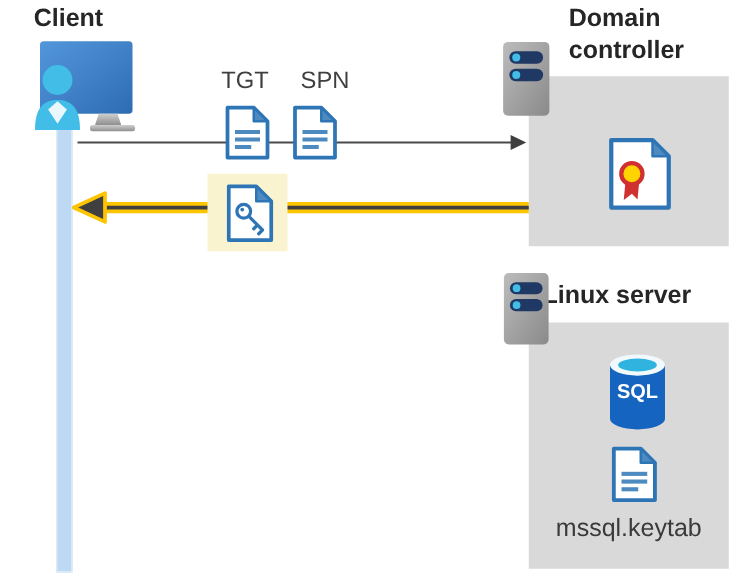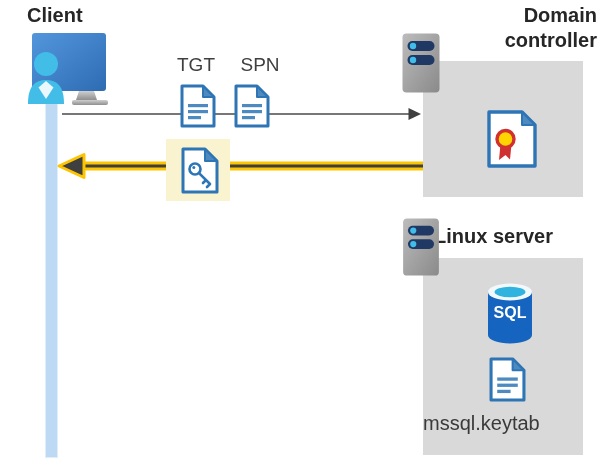--- a/index.html
+++ b/index.html
@@ -15,28 +15,28 @@
   #lifeline{left:45px;top:96px;width:13px;height:362px;background:#bed9f4;border:1px solid #dfeefb;box-sizing:border-box;z-index:0;}
   #arrows{left:0;top:0;z-index:1;}
   #tgt-label{left:174px;top:54px;width:44px;}
   #spn-label{left:236px;top:54px;width:48px;}
   #tgt-doc{left:180px;top:84px;z-index:3;}
   #spn-doc{left:234px;top:84px;z-index:3;}
   #highlight{left:166px;top:139px;width:64px;height:62px;background:#faf3cf;z-index:2;}
   #key-doc{left:181px;top:147px;z-index:3;}
   #dc-box{left:423px;top:61px;width:160px;height:136px;background:#d9d9d9;z-index:0;}
   #dc-server{left:402px;top:33px;z-index:4;}
-  #dc-title{left:455px;top:3px;width:142px;text-align:right;}
+  #dc-title{left:455px;top:3px;width:142px;}
   #cert-icon{left:487px;top:110px;z-index:3;}
   #lx-box{left:423px;top:258px;width:160px;height:197px;background:#d9d9d9;z-index:0;}
   #lx-server{left:402px;top:218px;z-index:4;}
   #lx-title{left:434px;top:224px;white-space:nowrap;}
   #sql-icon{left:488px;top:283px;z-index:3;}
   #keytab-doc{left:489px;top:356px;z-index:3;}
-  #keytab-label{left:423px;top:412px;width:160px;font-size:20px;color:#3a3a3a;}
+  #keytab-label{left:423px;top:412px;width:160px;font-size:20px;color:#3a3a3a;text-align:center;}
 </style>
 </head>
 <body>
 
 <div id="canvas">
 
   <svg id="arrows" class="abs" width="600" height="468">
     <g>
       <line x1="62" y1="114" x2="410" y2="114" stroke="#4a4a4a" stroke-width="1.6"></line>
       <polygon points="421,114 408.5,108 408.5,120" fill="#3f3f3f"></polygon>

